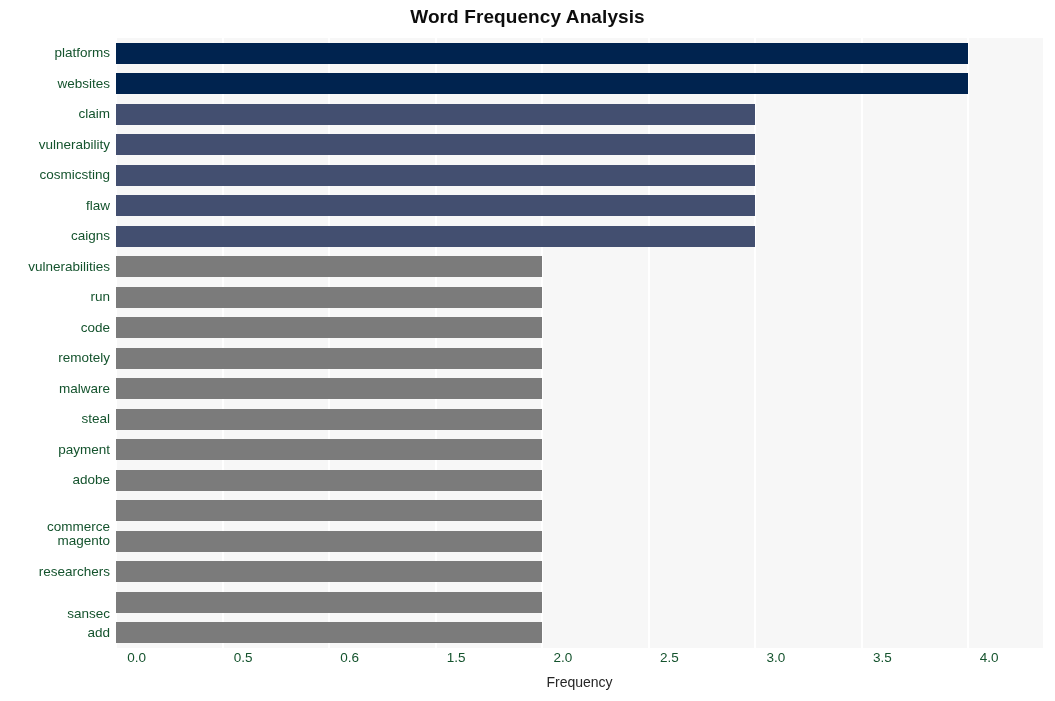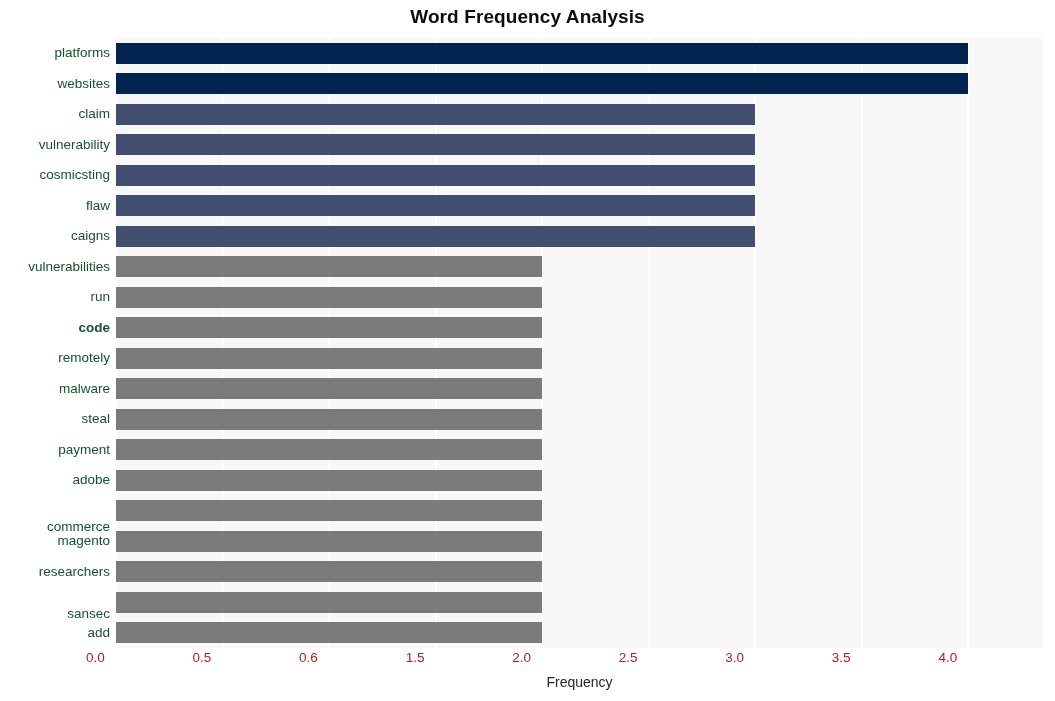--- a/index.html
+++ b/index.html
@@ -93,23 +93,23 @@
     left: 116px;
     top: 650px;
     width: 927px;
     height: 22px;
   }
   .xtick {
     position: absolute;
     top: 0;
     width: 60px;
     margin-left: -30px;
-    text-align: left;
+    text-align: right;
     font-size: 13.5px;
-    color: #b91c1c;
+    color: #14532d;
   }
 
   
   #xlabel {
     position: absolute;
     left: 116px;
     top: 674px;
     width: 927px;
     text-align: center;
     font-size: 14px;
@@ -202,21 +202,21 @@
   <div id="ytick-layer">
       <div class="ytick" style="top: 7px;">platforms</div>
       <div class="ytick" style="top: 38px;">websites</div>
       <div class="ytick" style="top: 68px;">claim</div>
       <div class="ytick" style="top: 99px;">vulnerability</div>
       <div class="ytick" style="top: 129px;">cosmicsting</div>
       <div class="ytick" style="top: 160px;">flaw</div>
       <div class="ytick" style="top: 190px;">caigns</div>
       <div class="ytick" style="top: 221px;">vulnerabilities</div>
       <div class="ytick" style="top: 251px;">run</div>
-      <div class="ytick" style="top: 282px; font-weight: bold;">code</div>
+      <div class="ytick" style="top: 282px;">code</div>
       <div class="ytick" style="top: 312px;">remotely</div>
       <div class="ytick" style="top: 343px;">malware</div>
       <div class="ytick" style="top: 373px;">steal</div>
       <div class="ytick" style="top: 404px;">payment</div>
       <div class="ytick" style="top: 434px;">adobe</div>
       <div class="ytick" style="top: 481px;">commerce</div>
       <div class="ytick" style="top: 495px;">magento</div>
       <div class="ytick" style="top: 526px;">researchers</div>
       <div class="ytick" style="top: 568px; padding-left: 36px;">sansec</div>
       <div class="ytick" style="top: 587px;">add</div>

